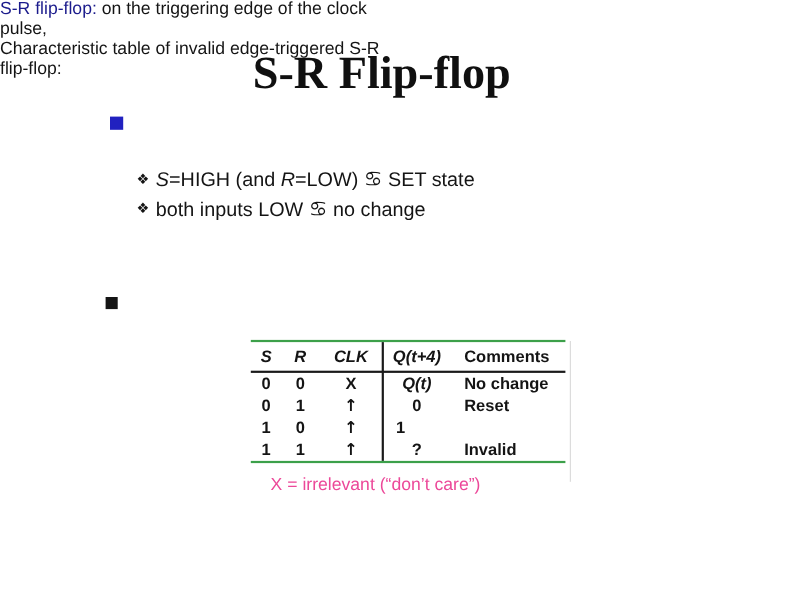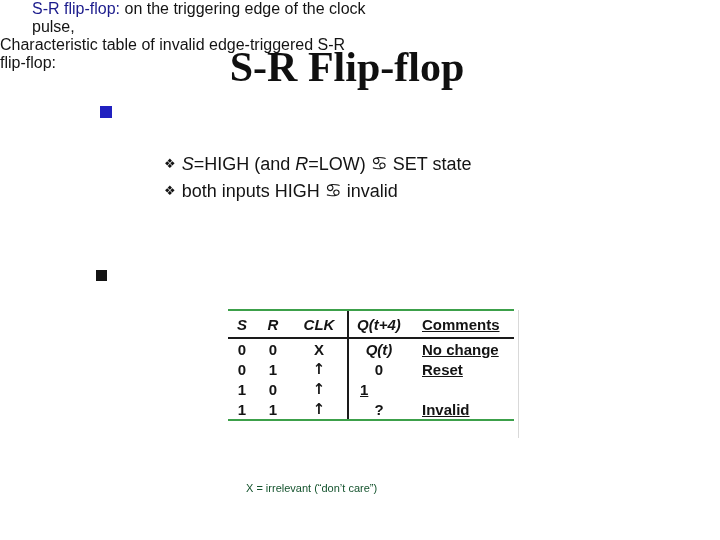--- a/index.html
+++ b/index.html
@@ -9,64 +9,64 @@
   }
   
   #title{
     position:absolute;top:44px;left:0;width:694px;text-align:center;
     font-family:"Liberation Serif",serif;font-weight:700;font-size:42px;line-height:46px;color:#101010;
   }
   
   .bullet-sq{position:absolute;width:12px;height:12px;}
   #b1-sq{left:100px;top:106px;background:#2121c0;}
   #b2-sq{left:96px;top:270px;background:#141414;width:11px;height:11px;}
-  #b1-text{top:101px;width:560px;padding-left:32px;}
+  #b1-text{top:101px;width:560px;}
   #b2-text{top:263px;width:570px;}
   .accent{color:#1b1b8c;}
   .it{font-style:italic;}
   .sym{font-family:"DejaVu Sans",sans-serif;font-size:19px;}
   
   #sublist{position:absolute;left:124px;top:150px;}
-  .sub-item{font-size:18px;line-height:26px;color:#141414;white-space:nowrap;margin-left:40px;}
+  .sub-item{font-size:18px;line-height:26px;color:#141414;white-space:nowrap;}
   .marker{font-family:"DejaVu Sans",sans-serif;font-size:13px;margin-right:6px;vertical-align:2px;color:#141414;}
   
   #chartable{position:absolute;left:228px;top:309px;width:286px;height:112px;font-weight:700;font-size:15px;}
   .green-line{position:absolute;left:0;right:0;height:2px;background:#3ca04a;}
   #green-top{top:0;}
   #green-bottom{top:110px;}
   #header-line{position:absolute;left:0;right:0;top:28px;height:2px;background:#1a1a1a;}
   #col-divider{position:absolute;left:119px;top:2px;bottom:2px;width:2px;background:#1a1a1a;}
   .tbl-row{display:grid;grid-template-columns:28px 34px 58px 62px 1fr;align-items:center;height:20px;}
   #tbl-head{position:absolute;top:2px;left:0;right:0;height:26px;}
   #tbl-body{position:absolute;top:30px;left:0;right:0;}
   .tbl-row > span{text-align:center;}
-  .tbl-row > span:last-child{text-align:left;padding-left:12px;text-decoration:underline;}
+  .tbl-row > span:last-child{text-align:left;padding-left:12px;}
   .arrow-cell{font-family:"DejaVu Sans",sans-serif;}
   
   #img-edge{position:absolute;left:518px;top:310px;width:1px;height:128px;background:#d9d9d9;}
   
-  #notes{position:absolute;left:246px;top:429px;font-size:11px;line-height:23px;color:#14532d;margin-top:48px;}
+  #notes{position:absolute;left:246px;top:429px;font-size:16px;line-height:23px;color:#ec4899;}
   .note-line{white-space:nowrap;}
 </style>
 </head>
 <body>
 
 <div id="slide">
 
   <div id="title">S-R Flip-flop</div>
 
   <div id="b1-sq" class="bullet-sq"></div>
   <div id="b1-text">
     <span><span class="accent">S-R flip-flop:</span><span> on the triggering edge of the clock</span></span><br>
     <span>pulse,</span>
   </div>
 
   <div id="sublist">
     <div class="sub-item"><span class="marker">❖</span><span><span class="it">S</span><span>=HIGH (and </span><span class="it">R</span><span>=LOW) </span><span class="sym">♋</span><span> SET state</span></span></div>
-    <div class="sub-item"><span class="marker">❖</span><span><span>both inputs HIGH </span><span class="sym">♋</span><span> invalid</span></span></div>
+    <div class="sub-item"><span class="marker">❖</span><span><span>both inputs LOW </span><span class="sym">♋</span><span> no change</span></span></div>
   </div>
 
   <div id="b2-sq" class="bullet-sq"></div>
   <div id="b2-text">
     <span>Characteristic table of invalid edge-triggered S-R</span><br>
     <span>flip-flop:</span>
   </div>
 
   <div id="chartable">
     <div id="green-top" class="green-line"></div>

